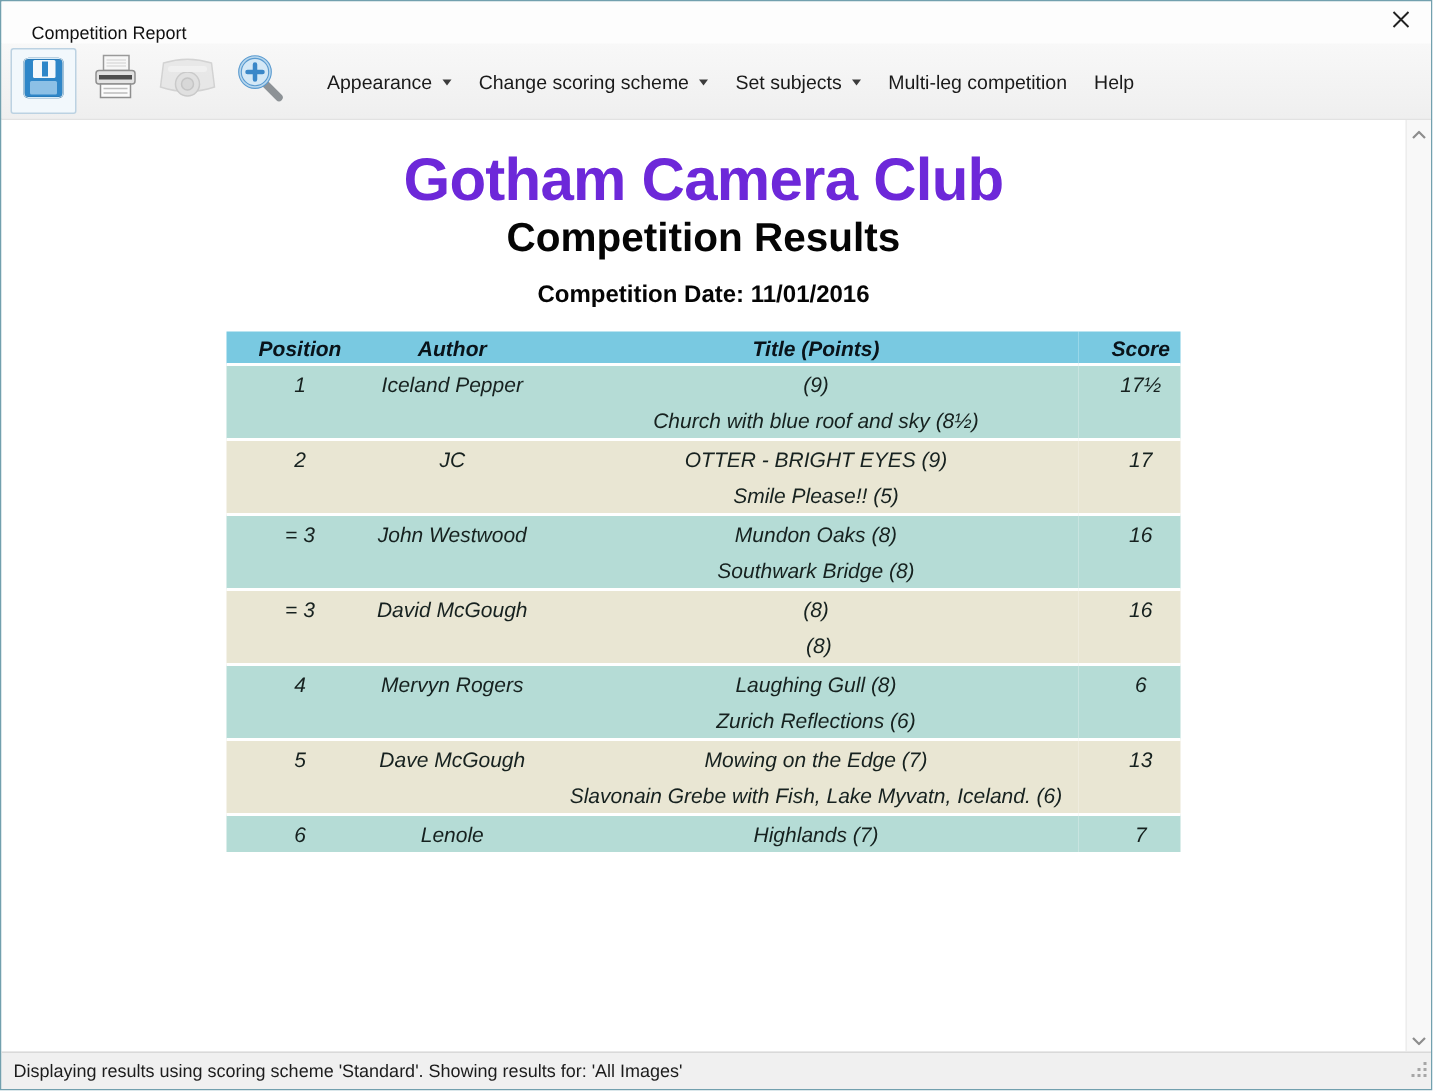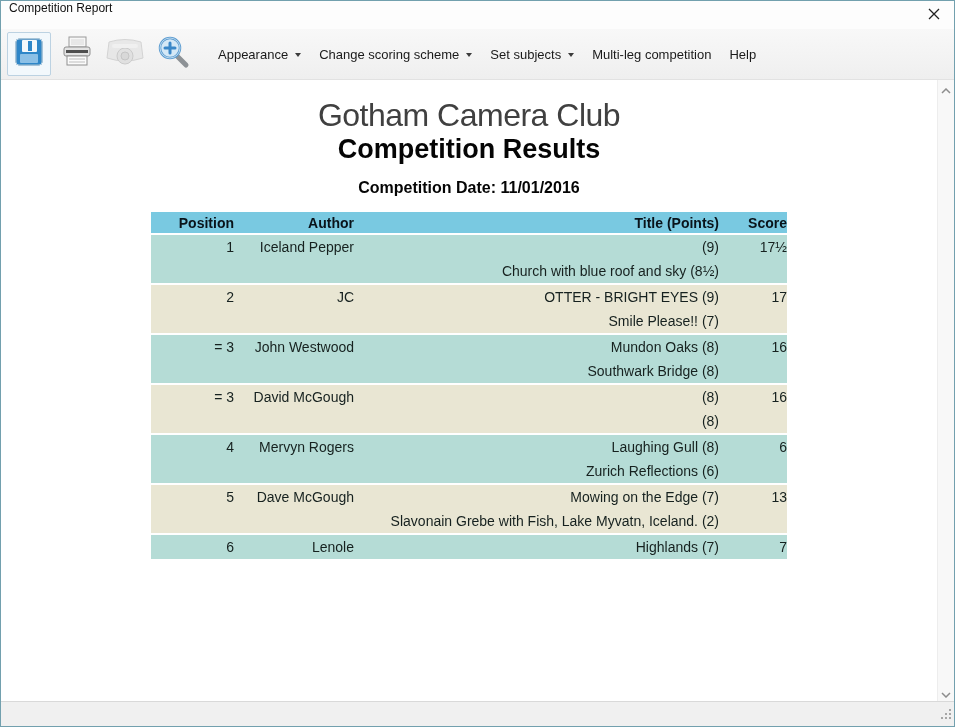--- a/index.html
+++ b/index.html
@@ -12,22 +12,22 @@
   }
   .window {
     position: absolute; inset: 0;
     border: 1px solid var(--window-border, #72a0ae);
     background: #fdfdfd;
     display: flex; flex-direction: column;
   }
   
   .titlebar {
     height: 28px; background: #fdfdfd;
-    display: flex; align-items: flex-start;
-    padding-left: 8px; flex: 0 0 auto;
+    display: flex; align-items: flex-end;
+    padding-left: 20px; flex: 0 0 auto;
   }
   .titlebar-text { font-size: 12px; color: #111; }
   .close-btn {
     margin-left: auto; width: 40px; height: 28px;
     display: flex; align-items: center; justify-content: center;
     cursor: default;
   }
   
   .toolbar {
     height: 51px; flex: 0 0 auto;
@@ -59,36 +59,37 @@
   
   .content {
     flex: 1 1 auto; background: #ffffff; position: relative;
     overflow: hidden;
   }
   .report-area {
     position: absolute; left: 0; top: 0; right: 17px; bottom: 0;
     text-align: center; padding-top: 17px;
   }
   .h-club {
-    font-size: 32px; font-weight: 400; color: #404040;
+    font-size: 40px; font-weight: 700; color: #6d28d9;
     letter-spacing: -0.5px; line-height: 1.15;
   }
   .h-sub {
     font-size: 27px; font-weight: 700; color: #050505;
     line-height: 1.15;
   }
   .h-date {
     font-size: 16px; font-weight: 700; color: #050505;
     margin-top: 14px; line-height: 1.15;
   }
   
   table.results {
     width: 636px; margin: 15px auto 16px auto;
     border-collapse: collapse; table-layout: fixed;
-    text-align: right;
+    text-align: center;
+    font-style: italic;
   }
   table.results col.c-pos    { width: 83px; }
   table.results col.c-auth   { width: 120px; }
   table.results col.c-title  { width: 365px; }
   table.results col.c-score  { width: 68px; }
   table.results th {
     background: var(--header-bg, #79c9e1);
     font-size: 14px; font-weight: 700; color: #09131a;
     height: 22px; padding: 0 0 0 15px;
     border-bottom: 2px solid #fff;
@@ -246,21 +247,21 @@
             </tr>
             <tr class="row-beige">
               <td>
                 <div class="cell-line">2</div>
               </td>
               <td>
                 <div class="cell-line">JC</div>
               </td>
               <td>
                 <div class="cell-line">OTTER - BRIGHT EYES (9)</div>
-                <div class="cell-line">Smile Please!! (7)</div>
+                <div class="cell-line">Smile Please!! (5)</div>
               </td>
               <td>
                 <div class="cell-line">17</div>
               </td>
             </tr>
             <tr class="row-teal">
               <td>
                 <div class="cell-line">= 3</div>
               </td>
               <td>
@@ -306,21 +307,21 @@
             </tr>
             <tr class="row-beige">
               <td>
                 <div class="cell-line">5</div>
               </td>
               <td>
                 <div class="cell-line">Dave McGough</div>
               </td>
               <td>
                 <div class="cell-line">Mowing on the Edge (7)</div>
-                <div class="cell-line">Slavonain Grebe with Fish, Lake Myvatn, Iceland. (2)</div>
+                <div class="cell-line">Slavonain Grebe with Fish, Lake Myvatn, Iceland. (6)</div>
               </td>
               <td>
                 <div class="cell-line">13</div>
               </td>
             </tr>
             <tr class="row-teal">
               <td>
                 <div class="cell-line">6</div>
               </td>
               <td>
@@ -349,20 +350,21 @@
         <span>
           <svg width="10" height="6" viewBox="0 0 10 6">
               <polyline points="1,1 5,5 9,1" fill="none" stroke="#8d8d8d" stroke-width="1.5"></polyline>
             </svg>
         </span>
       </div>
     </div>
   </div>
 
   <div class="statusbar">
+    <span class="status-text">Displaying results using scoring scheme 'Standard'. Showing results for: 'All Images'</span>
     <span class="resize-grip">
       <svg width="13" height="13" viewBox="0 0 13 13">
         <g fill="#a6a6a6">
           <rect x="10" y="2" width="2" height="2"></rect>
           <rect x="10" y="6" width="2" height="2"></rect>
           <rect x="6" y="6" width="2" height="2"></rect>
           <rect x="10" y="10" width="2" height="2"></rect>
           <rect x="6" y="10" width="2" height="2"></rect>
           <rect x="2" y="10" width="2" height="2"></rect>
         </g>

